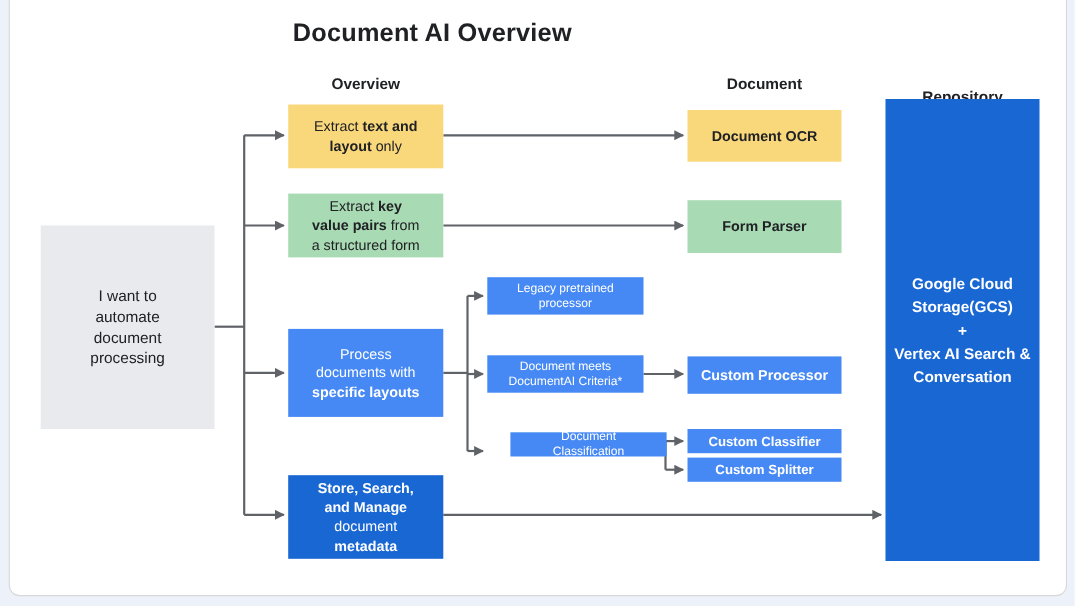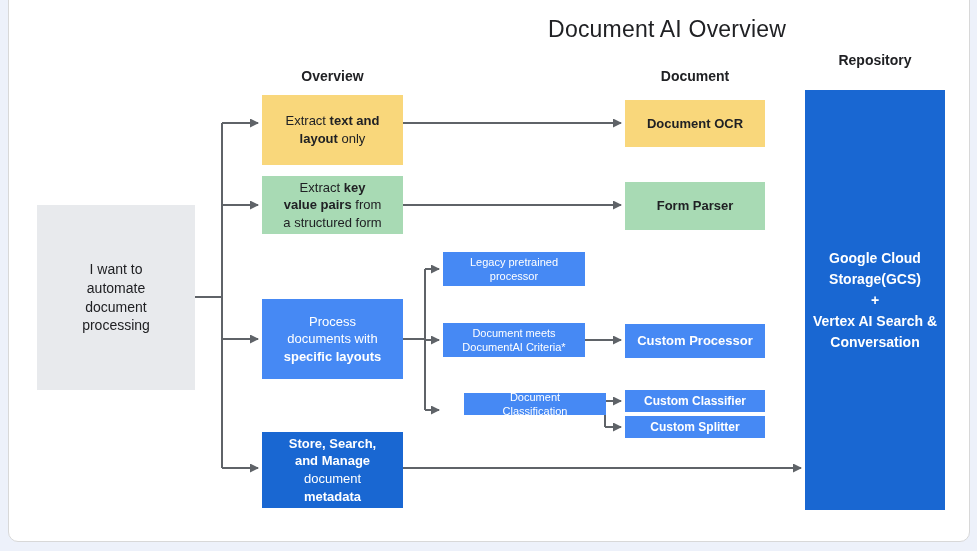--- a/index.html
+++ b/index.html
@@ -12,22 +12,22 @@
     font-family:"Liberation Sans","DejaVu Sans",sans-serif;
     background:var(--pagebg);
     position:relative;overflow:hidden;
   }
   .stage{position:absolute;inset:0;width:977px;height:551px;}
   .card{
     position:absolute;left:8px;top:-12px;width:962px;height:554px;
     background:#ffffff;border:1px solid var(--cardborder);border-radius:10px;
   }
   .title{
-    position:absolute;left:0;top:16px;width:786px;text-align:right;
-    font-size:23px;font-weight:400;color:var(--ink);letter-spacing:.2px;
+    position:absolute;left:0;top:16px;width:786px;text-align:center;
+    font-size:23px;font-weight:700;color:var(--ink);letter-spacing:.2px;
   }
   .col-hdr{
     position:absolute;text-align:center;font-size:14px;font-weight:bold;color:var(--ink);
   }
   .node{
     position:absolute;display:flex;align-items:center;justify-content:center;
     text-align:center;color:var(--ink);font-size:13px;line-height:1.35;
   }
   .node b{font-weight:bold;}
   .bg-yellow{background:var(--yellow);}
@@ -45,21 +45,21 @@
 </head>
 <body>
 
 <div class="stage">
   <div class="card"></div>
 
   <div class="title">Document AI Overview</div>
 
   <div class="col-hdr" style="left:262px;top:68px;width:141px;">Overview</div>
   <div class="col-hdr" style="left:625px;top:68px;width:140px;">Document</div>
-  <div class="col-hdr" style="left:805px;top:52px;width:140px;">Repository</div>
+  <div class="col-hdr" style="left:805px;top:80px;width:140px;">Repository</div>
 
   <svg class="wires" width="977" height="551" viewBox="0 0 977 551">
     <defs>
       <marker id="arrow" markerWidth="11" markerHeight="10" refX="8" refY="4.5" orient="auto" markerUnits="userSpaceOnUse">
         <path d="M0,0 L9,4.5 L0,9 z" fill="#5F6368"></path>
       </marker>
     </defs>
     <g stroke="#5F6368" stroke-width="2" fill="none">
 
       <path d="M195,297 H222"></path>
@@ -86,21 +86,21 @@
       <path d="M605,427 H621" marker-end="url(#arrow)"></path>
 
       <path d="M403,468 H801" marker-end="url(#arrow)"></path>
     </g>
   </svg>
 
   <div class="node bg-gray" style="left:37px;top:205px;width:158px;height:185px;font-size:14px;padding:0 24px;">
     <span>I want to automate document processing</span>
   </div>
 
-  <div class="node bg-yellow scenario-pad" style="left:262px;top:95px;width:141px;height:70px;">
+  <div class="node bg-yellow scenario-pad" style="left:262px;top:95px;width:141px;height:58px;">
     <span><span>Extract </span><b>text and layout</b><span> only</span></span>
   </div>
 
   <div class="node bg-green scenario-pad" style="left:262px;top:176px;width:141px;height:58px;">
     <span><span>Extract </span><b>key value pairs</b><span> from a structured form</span></span>
   </div>
 
   <div class="node bg-blue scenario-pad" style="left:262px;top:299px;width:141px;height:80px;">
     <span><span>Process documents with </span><b>specific layouts</b><span></span></span>
   </div>

